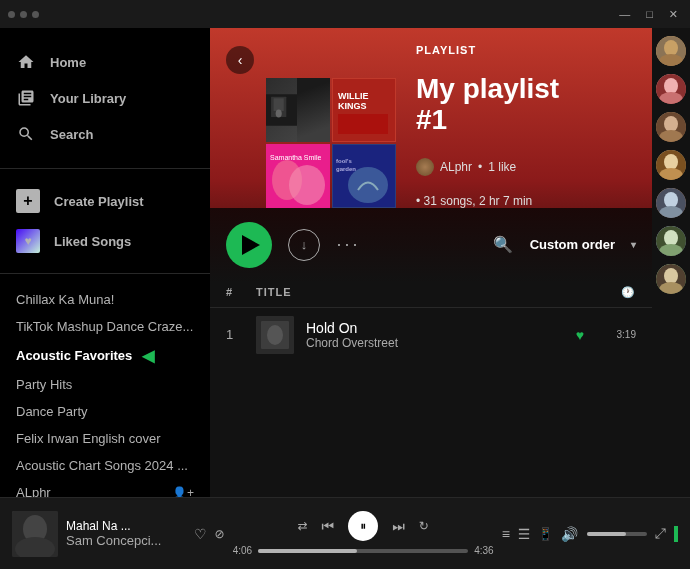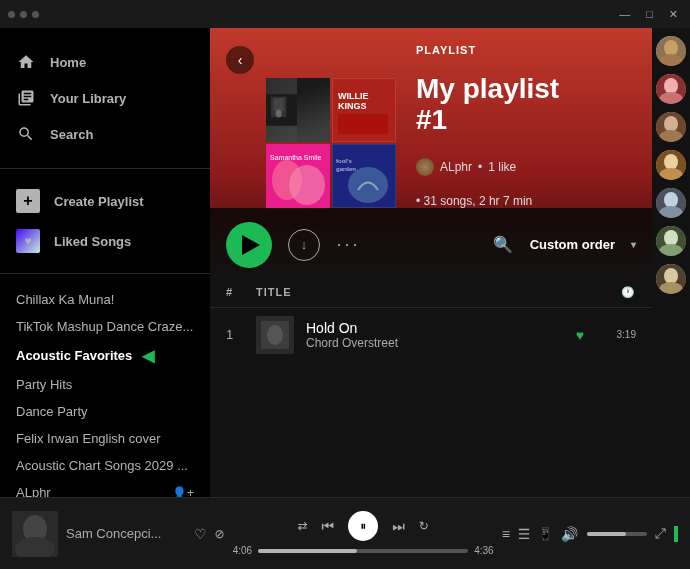--- a/index.html
+++ b/index.html
@@ -681,21 +681,21 @@
 
       <div class="sidebar-playlist-item">
         <span>Dance Party</span>
       </div>
 
       <div class="sidebar-playlist-item">
         <span>Felix Irwan English cover</span>
       </div>
 
       <div class="sidebar-playlist-item">
-        <span>Acoustic Chart Songs 2029 ...</span>
+        <span>Acoustic Chart Songs 2024 ...</span>
       </div>
 
       <div class="sidebar-playlist-item" style="display:flex;justify-content:space-between;align-items:center;">
         <span>ALphr</span>
         <span style="color:#aaa;font-size:12px;">👤+</span>
       </div>
 
     </div>
   </div>
 
@@ -877,20 +877,21 @@
     <div class="np-art-inner">
       <svg width="46" height="46" viewBox="0 0 46 46">
         <rect width="46" height="46" fill="#2a2a2a"></rect>
         <ellipse cx="23" cy="18" rx="12" ry="14" fill="#444"></ellipse>
         <ellipse cx="23" cy="38" rx="20" ry="12" fill="#333"></ellipse>
       </svg>
     </div>
   </div>
 
   <div class="np-info">
+    <div class="np-track-name">Mahal Na ...</div>
     <div class="np-artist">Sam Concepci...</div>
   </div>
 
   <div class="np-actions">
     <span class="np-icon">♡</span>
     <span class="np-icon" style="font-size:12px;">⊘</span>
   </div>
 
   <div class="np-center">
     <div class="np-transport">

